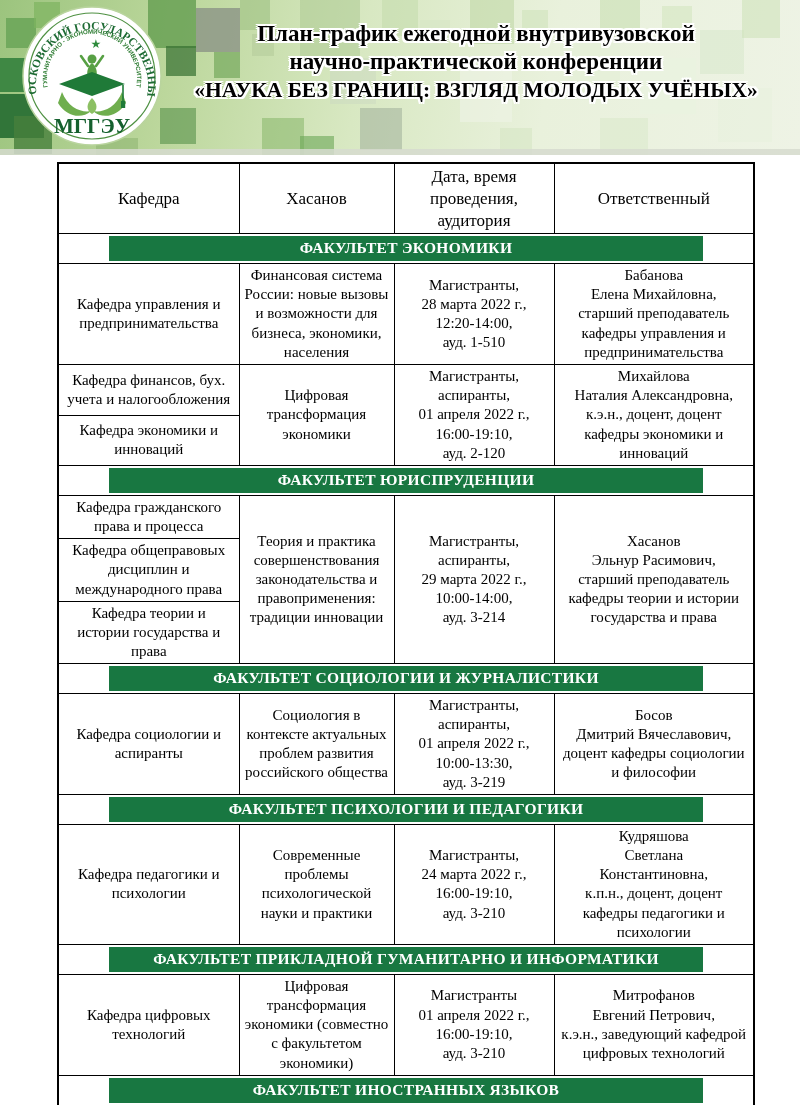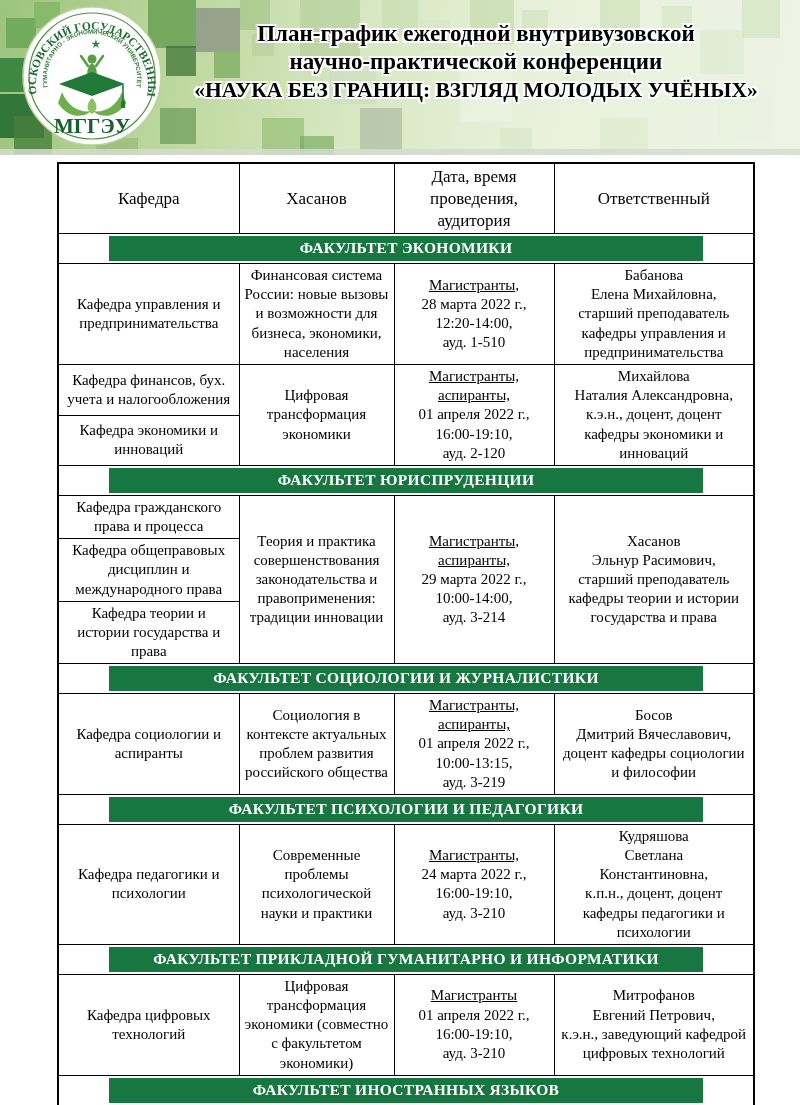--- a/index.html
+++ b/index.html
@@ -22,21 +22,21 @@
 
   
   table.sched{border-collapse:collapse;table-layout:fixed;width:696px;margin:7px 0 0 57px;
               border:2px solid #000;font-size:15px;}
   .sched th,.sched td{border:1px solid #000;text-align:center;vertical-align:middle;
               padding:2px 5px;line-height:1.28;overflow:hidden;}
   .sched th{font-size:17px;font-weight:normal;}
   .seccell{padding:2px 0;}
   .facbar{background:#187741;color:#fff;font-weight:bold;font-size:15.5px;
           margin:0 45px;padding:2px 0 3px;letter-spacing:.3px;}
-  .aud div{text-decoration:underline;}
+  .aud div{}
   .datec div{margin:0;}
 </style>
 </head>
 <body>
 
 <div class="page">
 
   <div class="header">
     <div class="mosaic" id="mosaic">
         <div style="position: absolute; left: 0px; top: 58px; width: 34px; height: 34px; background: rgb(46, 125, 58); opacity: 0.85;"></div>
@@ -212,21 +212,21 @@
     </tr>
     <tr style="height:98px">
       <td>Кафедра социологии и аспиранты</td>
       <td>Социология в контексте актуальных проблем развития российского общества</td>
       <td class="datec">
         <div class="aud">
               <div>Магистранты,</div>
               <div>аспиранты,</div>
             </div>
         <div>01 апреля 2022 г.,</div>
-        <div>10:00-13:15,</div>
+        <div>10:00-13:30,</div>
         <div>ауд. 3-219</div>
       </td>
       <td>
         <div>
               <div>Босов</div>
               <div>Дмитрий Вячеславович,</div>
               <div>доцент кафедры социологии и философии</div>
             </div>
       </td>
     </tr>

